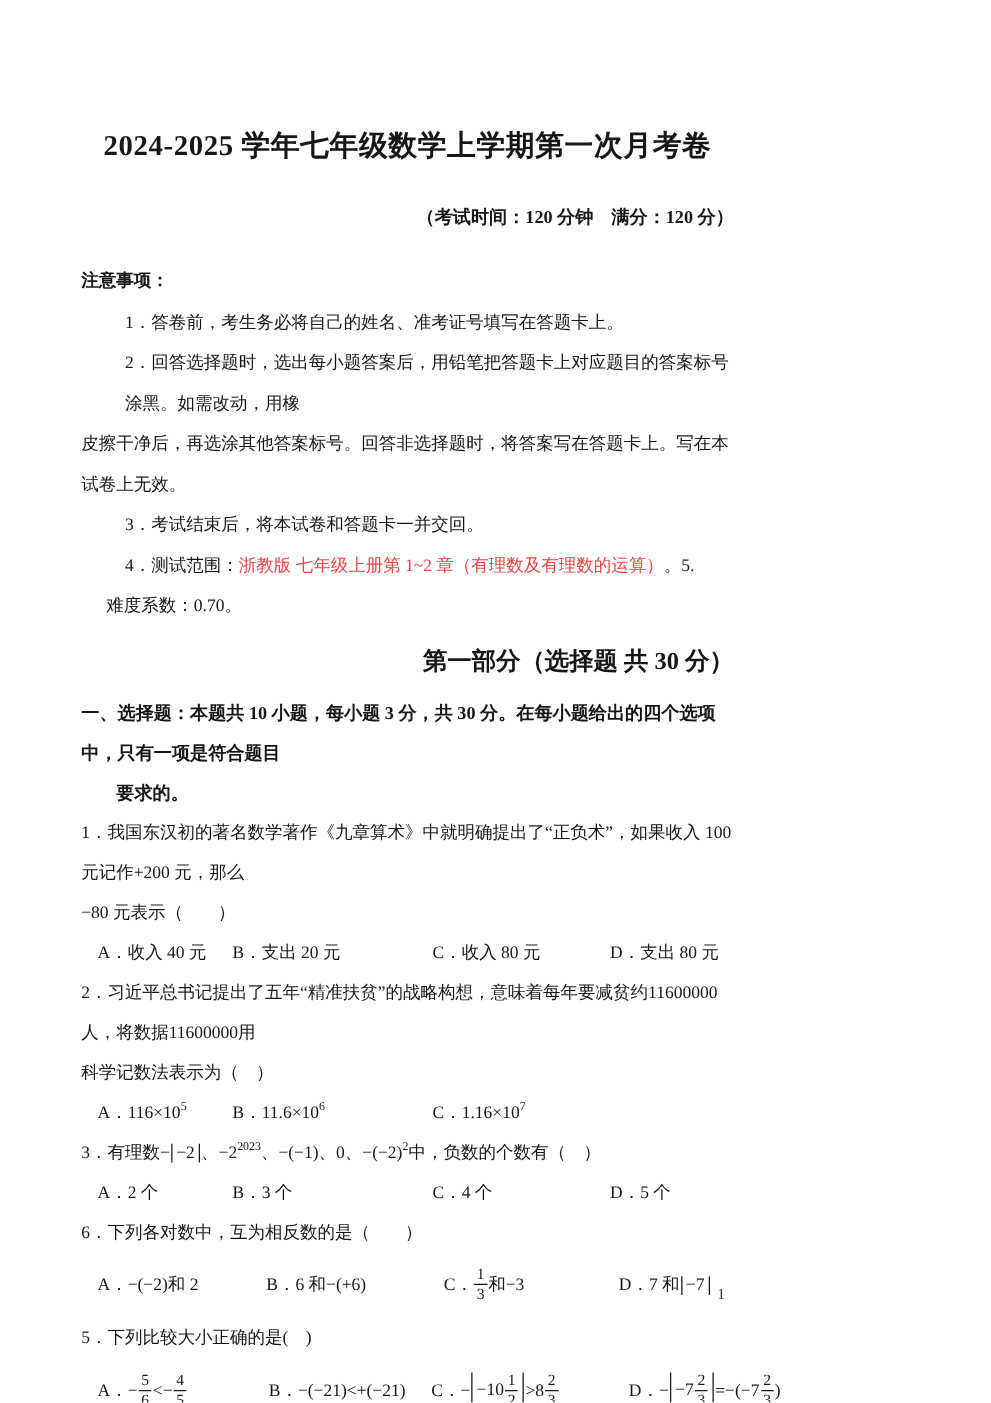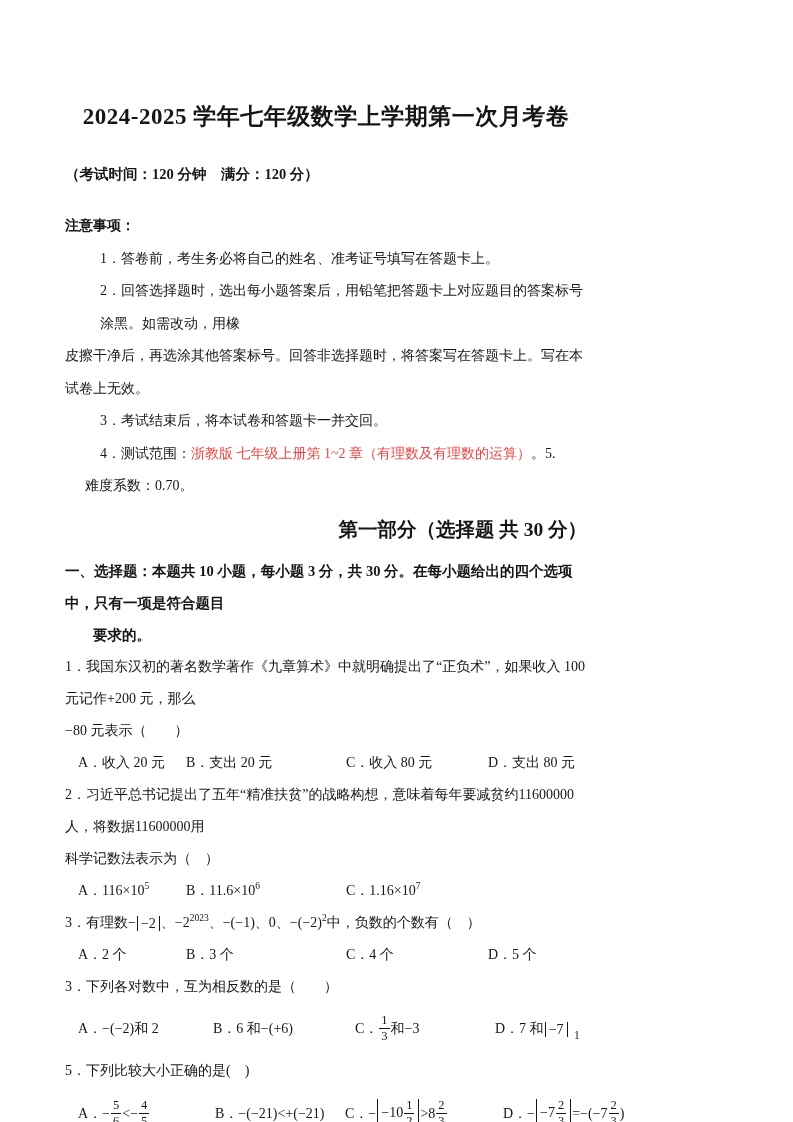--- a/index.html
+++ b/index.html
@@ -2,21 +2,21 @@
 <html><head>
 <meta charset="utf-8">
 <style>
   html,body{margin:0;padding:0;background:#ffffff;}
   .page{
     width:650px;height:1122px;background:#ffffff;position:relative;
     font-family:"Liberation Serif","DejaVu Serif",serif;color:#161616;
     overflow:hidden;box-sizing:border-box;padding:0 63px 0 65px;
   }
   .doc-title{margin-top:101px;text-align:center;font-size:23px;font-weight:bold;line-height:32px;letter-spacing:0.5px;}
-  .doc-subtitle{margin-top:30px;text-align:left;font-size:14.5px;font-weight:bold;line-height:22px;}
+  .doc-subtitle{margin-top:30px;text-align:right;font-size:14.5px;font-weight:bold;line-height:22px;}
   .notice{margin-top:25px;font-size:14px;line-height:32.5px;}
   .notice-heading{font-weight:bold;}
   .ind{padding-left:35px;}
   .ind-sm{padding-left:20px;}
   .section-heading{margin-top:10px;text-align:right;font-size:19.5px;font-weight:bold;line-height:34px;}
   .intro{margin-top:8px;font-size:14.5px;font-weight:bold;line-height:32px;}
   .intro .cont{padding-left:28px;}
   .body{font-size:14px;line-height:32px;}
   .q{margin:0;}
   .opts{display:grid;grid-template-columns:108px 160px 142px 1fr;padding-left:13px;align-items:center;}
@@ -57,21 +57,21 @@
     <div>一、选择题：本题共 10 小题，每小题 3 分，共 30 分。在每小题给出的四个选项中，只有一项是符合题目</div>
     <div class="cont">要求的。</div>
   </div>
 
   <div class="body">
 
     <div class="q">
       <div>1．我国东汉初的著名数学著作《九章算术》中就明确提出了“正负术”，如果收入 100 元记作+200 元，那么</div>
       <div>−80 元表示（　　）</div>
       <div class="opts">
-        <span class="opt">A．收入 20 元</span>
+        <span class="opt">A．收入 40 元</span>
         <span class="opt">B．支出 20 元</span>
         <span class="opt">C．收入 80 元</span>
         <span class="opt">D．支出 80 元</span>
       </div>
     </div>
 
     <div class="q">
       <div>2．习近平总书记提出了五年“精准扶贫”的战略构想，意味着每年要减贫约11600000人，将数据11600000用</div>
       <div>科学记数法表示为（　）</div>
       <div class="opts">
@@ -85,21 +85,21 @@
       <div>3．有理数−<span class="abs">−2</span>、−2<sup>2023</sup>、−(−1)、0、−(−2)<sup>2</sup>中，负数的个数有（　）</div>
       <div class="opts">
         <span class="opt">A．2 个</span>
         <span class="opt">B．3 个</span>
         <span class="opt">C．4 个</span>
         <span class="opt">D．5 个</span>
       </div>
     </div>
 
     <div class="q">
-      <div>3．下列各对数中，互为相反数的是（　　）</div>
+      <div>6．下列各对数中，互为相反数的是（　　）</div>
       <div class="opts q4">
         <span class="opt">A．−(−2)和 2</span>
         <span class="opt">B．6 和−(+6)</span>
         <span class="opt">C．<span class="frac">
               <span>1</span>
               <span>3</span>
             </span>和−3</span>
         <span class="opt">D．7 和<span class="abs">−7</span></span>
       </div>
     </div>

